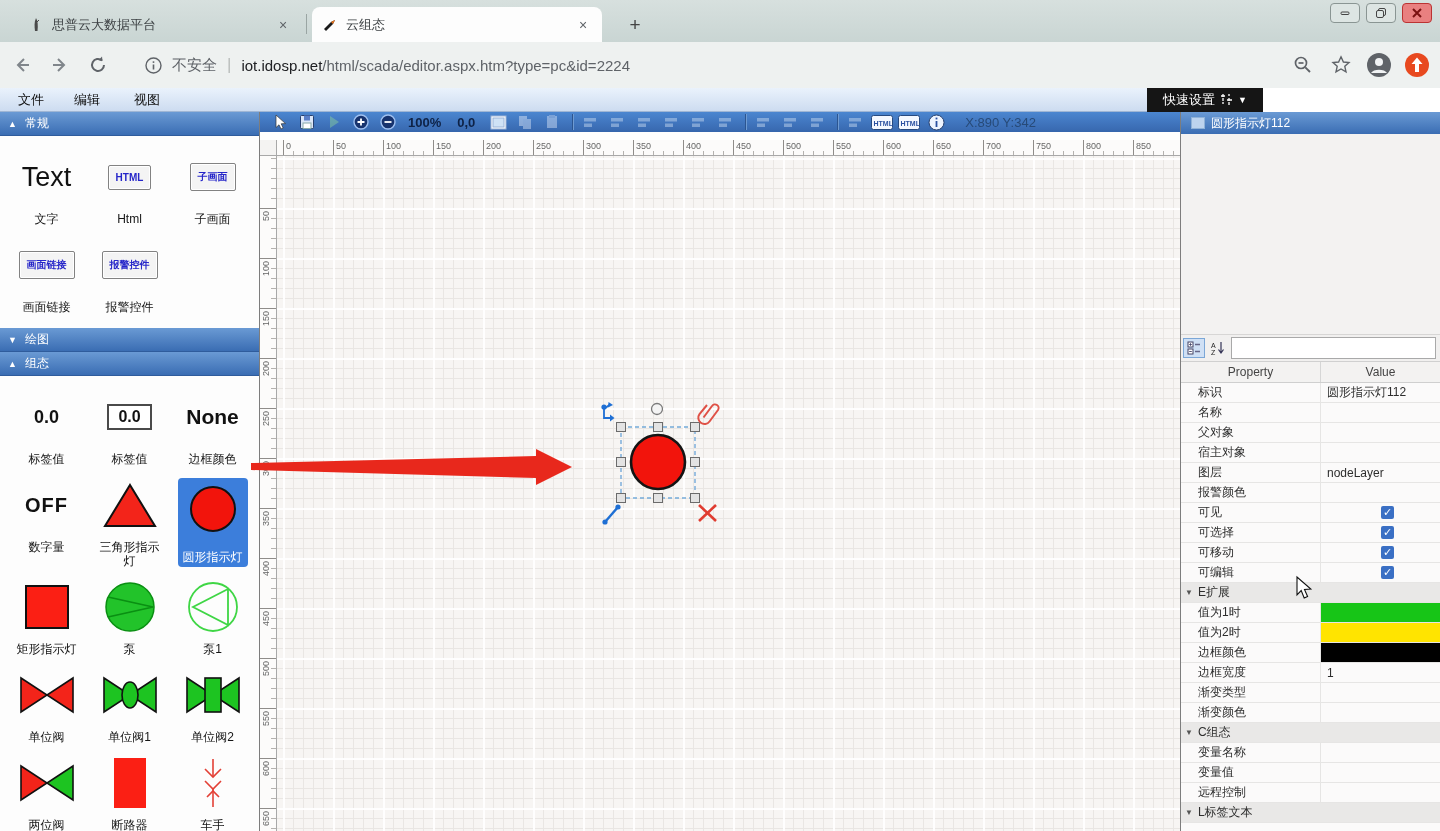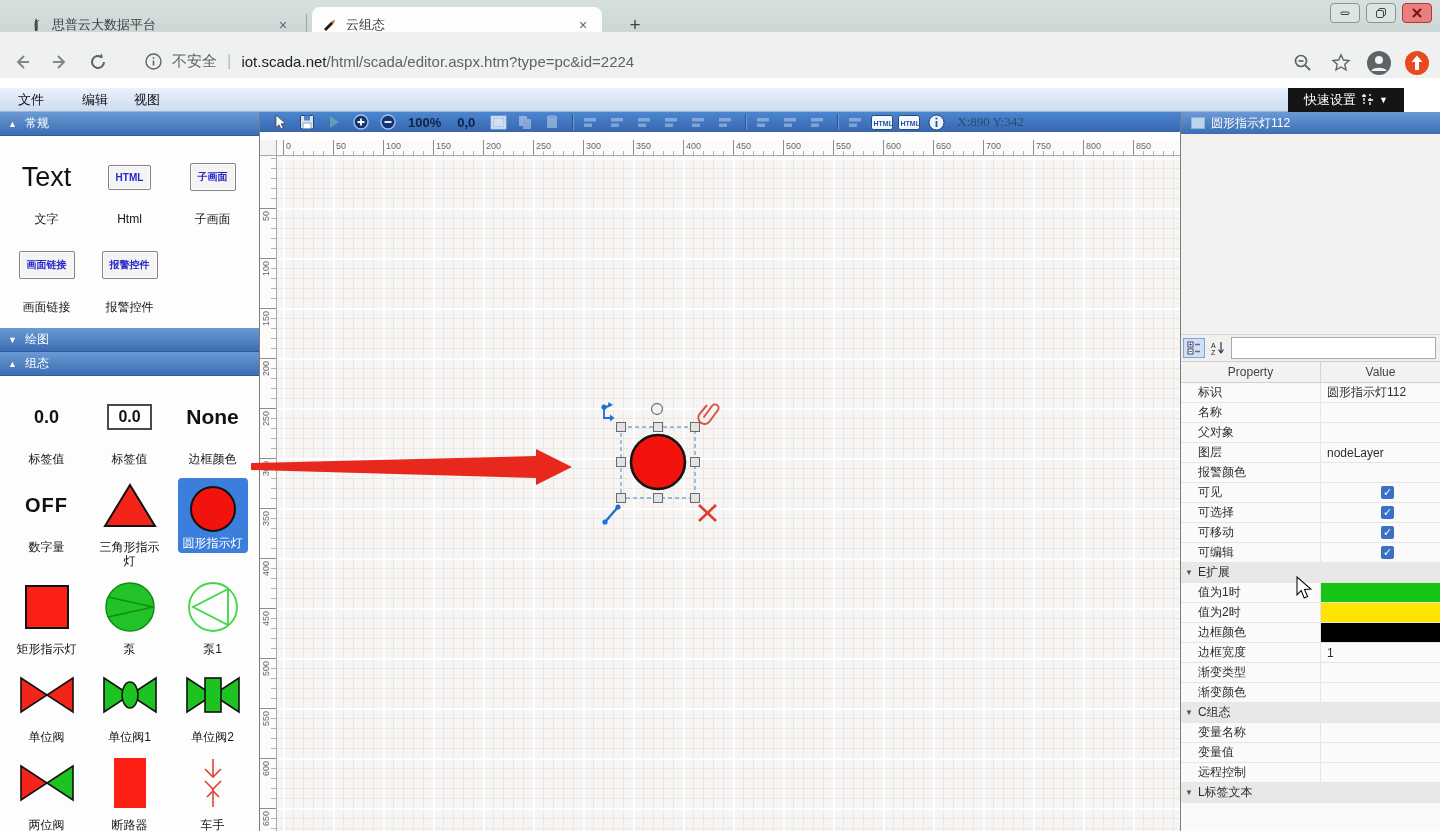--- a/index.html
+++ b/index.html
@@ -20,66 +20,66 @@
   #tab-1{left:18px;width:284px;}
   #tab-2{left:312px;width:290px;background:#fdfdfd;border-radius:8px 8px 0 0;}
   #new-tab-btn{position:absolute;left:622px;top:12px;width:26px;height:26px;font-size:19px;
        color:#444;display:flex;align-items:center;justify-content:center;}
   .tab-divider{position:absolute;left:306px;top:14px;width:1px;height:20px;background:#9aa5a3;}
   #win-controls{position:absolute;right:8px;top:3px;display:flex;gap:6px;}
   .win-btn{width:28px;height:18px;border:1px solid #8a9593;border-radius:4px;background:#dde5e3;
        display:flex;align-items:center;justify-content:center;font-size:10px;color:#333;}
   .win-btn.close{background:#e98080;border-color:#b33;color:#7a1111;font-weight:bold;}
 
-  #addressbar{position:absolute;left:0;top:32px;width:1440px;height:46px;background:#eef1f0;
-       display:flex;align-items:flex-end;}
+  #addressbar{position:absolute;left:0;top:42px;width:1440px;height:46px;background:#eef1f0;
+       display:flex;align-items:center;}
   .nav-btn{width:32px;height:32px;display:flex;align-items:center;justify-content:center;margin-left:6px;}
   #omnibox{flex:1;height:34px;margin:0 10px;border-radius:17px;display:flex;align-items:center;
        padding:0 14px;font-size:15px;color:#5f6368;}
   #omnibox .sep{margin:0 10px;color:#b9bdbb;font-size:17px;}
   #url-text{color:#202124;white-space:nowrap;}
   #url-text .path{color:#5f6368;}
   .bar-icon{width:30px;height:30px;display:flex;align-items:center;justify-content:center;margin-right:8px;}
 
-  #menubar{position:absolute;left:0;top:88px;width:1404px;height:24px;
+  #menubar{position:absolute;left:0;top:88px;width:1263px;height:24px;
        background:linear-gradient(#eaf2fc,#cddcf0);border-bottom:1px solid #9fb6d4;box-sizing:border-box;padding-left:12px;}
   .menu-item{position:absolute;top:0;height:23px;line-height:23px;font-size:13px;color:#111;padding:0 6px;}
   #quick-settings{position:absolute;right:0;top:0;width:116px;height:24px;background:#151515;color:#fff;
        display:flex;align-items:center;justify-content:center;gap:6px;font-size:13px;}
 
   
   #left-panel{position:absolute;left:0;top:112px;width:260px;height:719px;background:#fdfdfd;
        border-right:1px solid #7d7d7d;box-sizing:border-box;overflow:hidden;}
   .sect-header{height:23px;background:linear-gradient(#6a9ad4,#3a6db3);color:#fff;font-size:12px;
        display:flex;align-items:center;gap:8px;padding-left:8px;border-bottom:1px solid #2f5c9c;}
   .sect-header .tri{font-size:9px;}
   .sect-body{background:#fdfdfd;display:flex;flex-wrap:wrap;padding:14px 2px 2px 5px;}
   .p-item{width:83px;display:flex;flex-direction:column;align-items:center;margin-bottom:12px;}
   .p-icon{height:54px;display:flex;align-items:center;justify-content:center;}
   .p-label{font-size:12px;color:#151515;text-align:center;line-height:14px;margin-top:8px;}
   .p-tile{background:#3c7edb;border-radius:4px;width:70px;padding:4px 0 3px;display:flex;
        flex-direction:column;align-items:center;}
-  .p-tile .p-label{color:#fff;margin-top:0;}
+  .p-tile .p-label{color:#fff;margin-top:14px;}
   .sample-big{font-size:27px;color:#111;}
   .sample-bold{font-size:19px;font-weight:bold;color:#111;}
   .sample-box{font-size:16px;font-weight:bold;color:#111;border:2px solid #4a4a4a;
        padding:0 9px;background:#fff;line-height:22px;}
   .pal-btn{border:1px solid #828282;background:#f4f4f4;box-shadow:inset 0 0 0 1px #fff;
        color:#2626c9;font-size:10px;font-weight:bold;padding:6px 7px;border-radius:2px;white-space:nowrap;}
 
   
   #canvas-region{position:absolute;left:260px;top:112px;width:920px;height:719px;}
   #canvas-toolbar{position:absolute;left:0;top:0;width:920px;height:20px;
        background:linear-gradient(#4b86d0,#3767ae);display:flex;align-items:center;padding-left:8px;
        box-sizing:border-box;}
   .tb-item{height:22px;min-width:24px;display:flex;align-items:center;justify-content:center;margin-right:3px;}
   .tb-item.disabled{opacity:.45;}
   .tb-text{color:#0e2246;font-size:13px;font-weight:bold;padding:0 5px;}
   .tb-sep{width:1px;height:16px;background:#2c5590;box-shadow:1px 0 0 #6f9bd2;margin:0 5px;}
-  .tb-coords{color:#274a78;font-size:13px;margin-left:6px;font-family:Liberation Serif, serif;}
+  .tb-coords{color:#274a78;font-size:13px;margin-left:14px;}
   #ruler-corner{position:absolute;left:0;top:28px;width:17px;height:16px;background:#f4f3f2;
        border-right:1px solid #a8a8a8;border-bottom:1px solid #a8a8a8;box-sizing:border-box;}
   #h-ruler{position:absolute;left:17px;top:28px;width:903px;height:16px;background:#fcfbfa;
        border-bottom:1px solid #a8a8a8;box-sizing:border-box;overflow:hidden;
        background-image:repeating-linear-gradient(90deg,#b5b2af 0 1px,transparent 1px 10px);
        background-size:903px 5px;background-position:6px 11px;background-repeat:no-repeat;}
   .h-num{position:absolute;top:1px;font-size:9px;color:#666;}
   .h-maj{position:absolute;top:0;width:1px;height:16px;background:#8f8c89;}
   #v-ruler{position:absolute;left:0;top:44px;width:17px;height:675px;background:#fcfbfa;
        border-right:1px solid #a8a8a8;box-sizing:border-box;overflow:hidden;
@@ -195,21 +195,21 @@
     <div id="omnibox">
       <span class="bar-icon" style="margin-right:4px;">
         <svg width="17" height="17">
             <circle cx="8.5" cy="8.5" r="7.5" fill="none" stroke="#5f6368" stroke-width="1.4"></circle>
             <rect x="7.7" y="7.5" width="1.6" height="5" fill="#5f6368"></rect>
             <rect x="7.7" y="4.3" width="1.6" height="1.6" fill="#5f6368"></rect>
           </svg>
       </span>
       <span>不安全</span>
       <span class="sep">|</span>
-      <span id="url-text"><span>iot.scada.net</span><span class="path">/html/scada/editor.aspx.htm?type=pc&amp;id=2224</span></span>
+      <span id="url-text"><span>iot.idosp.net</span><span class="path">/html/scada/editor.aspx.htm?type=pc&amp;id=2224</span></span>
     </div>
     <span class="bar-icon">
       <svg width="20" height="20">
           <circle cx="8" cy="8" r="5.5" fill="none" stroke="#5f6368" stroke-width="1.7"></circle>
           <path d="M5.5 8 H10.5" stroke="#5f6368" stroke-width="1.7"></path>
           <path d="M12.3 12.3 L17 17" stroke="#5f6368" stroke-width="1.9"></path>
         </svg>
     </span>
     <span class="bar-icon">
       <svg width="20" height="20">
@@ -226,21 +226,21 @@
     <span class="bar-icon">
       <svg width="26" height="26">
           <circle cx="13" cy="13" r="12" fill="#e8491f"></circle>
           <path d="M13 5.5 L18.5 12 H15 V20 H11 V12 H7.5 Z" fill="#fff"></path>
         </svg>
     </span>
   </div>
 
   <div id="menubar">
     <span class="menu-item" style="left:12px;">文件</span>
-    <span class="menu-item" style="left:76px;">编辑</span>
+    <span class="menu-item" style="left:68px;">编辑</span>
     <span class="menu-item" style="left:128px;">视图</span>
     <div id="quick-settings">
       <span>快速设置</span>
       <span>
         <svg width="11" height="12">
             <path d="M2 1v3 M2 5v3 M2 9v2 M8 1v2 M8 5v3 M8 9v3 M0 3h4 M6 7h5" stroke="#fff" stroke-width="1.3"></path>
           </svg>
       </span>
       <span style="font-size:9px;">▼</span>
     </div>
@@ -665,20 +665,24 @@
         </div>
         <div class="g-row">
           <span class="g-label">名称</span>
           <span class="g-value"></span>
         </div>
         <div class="g-row">
           <span class="g-label">父对象</span>
           <span class="g-value"></span>
         </div>
         <div class="g-row">
+          <span class="g-label">宿主对象</span>
+          <span class="g-value"></span>
+        </div>
+        <div class="g-row">
           <span class="g-label">图层</span>
           <span class="g-value">nodeLayer</span>
         </div>
         <div class="g-row">
           <span class="g-label">报警颜色</span>
           <span class="g-value"></span>
         </div>
         <div class="g-row">
           <span class="g-label">可见</span>
           <span class="g-value">

